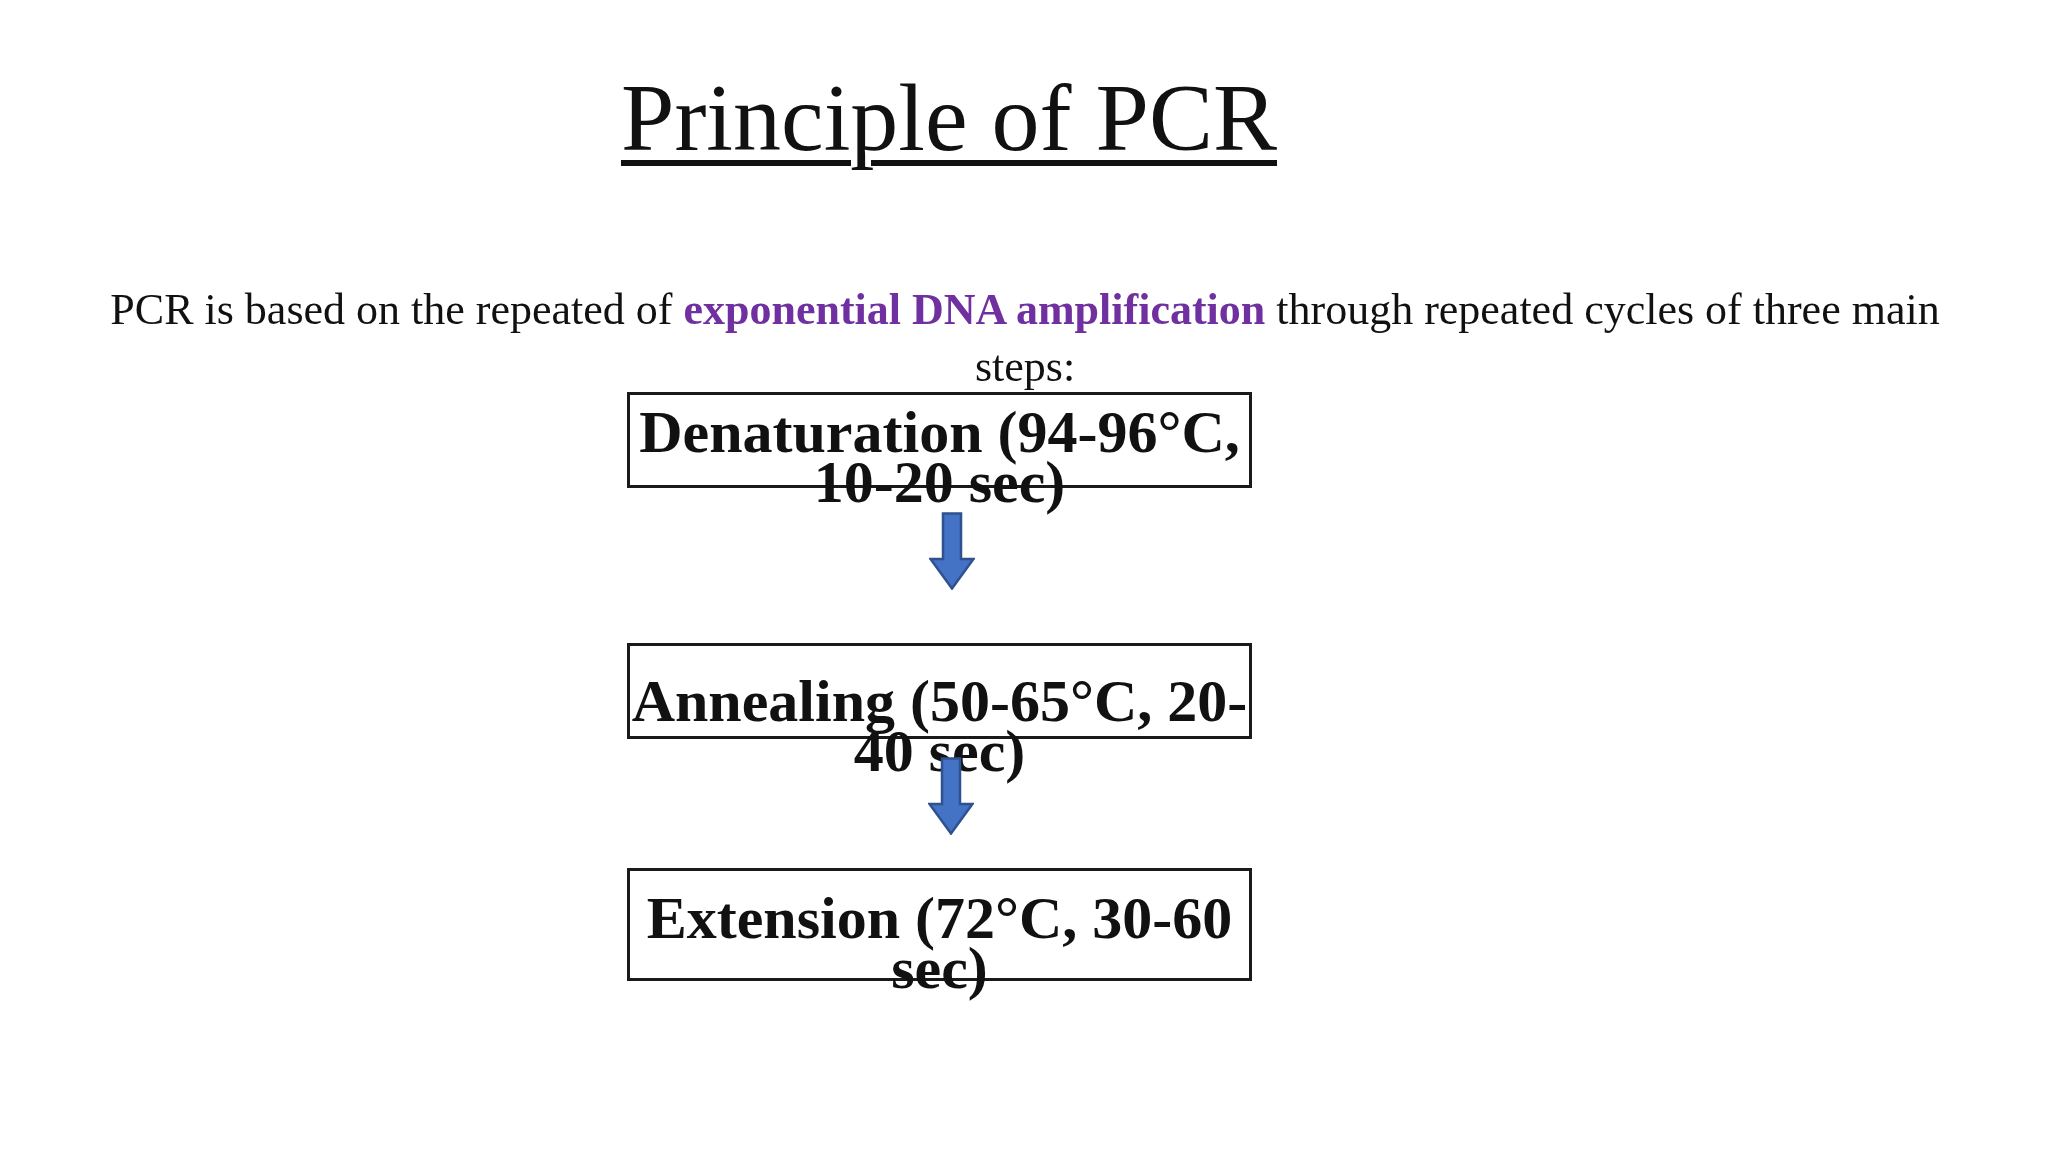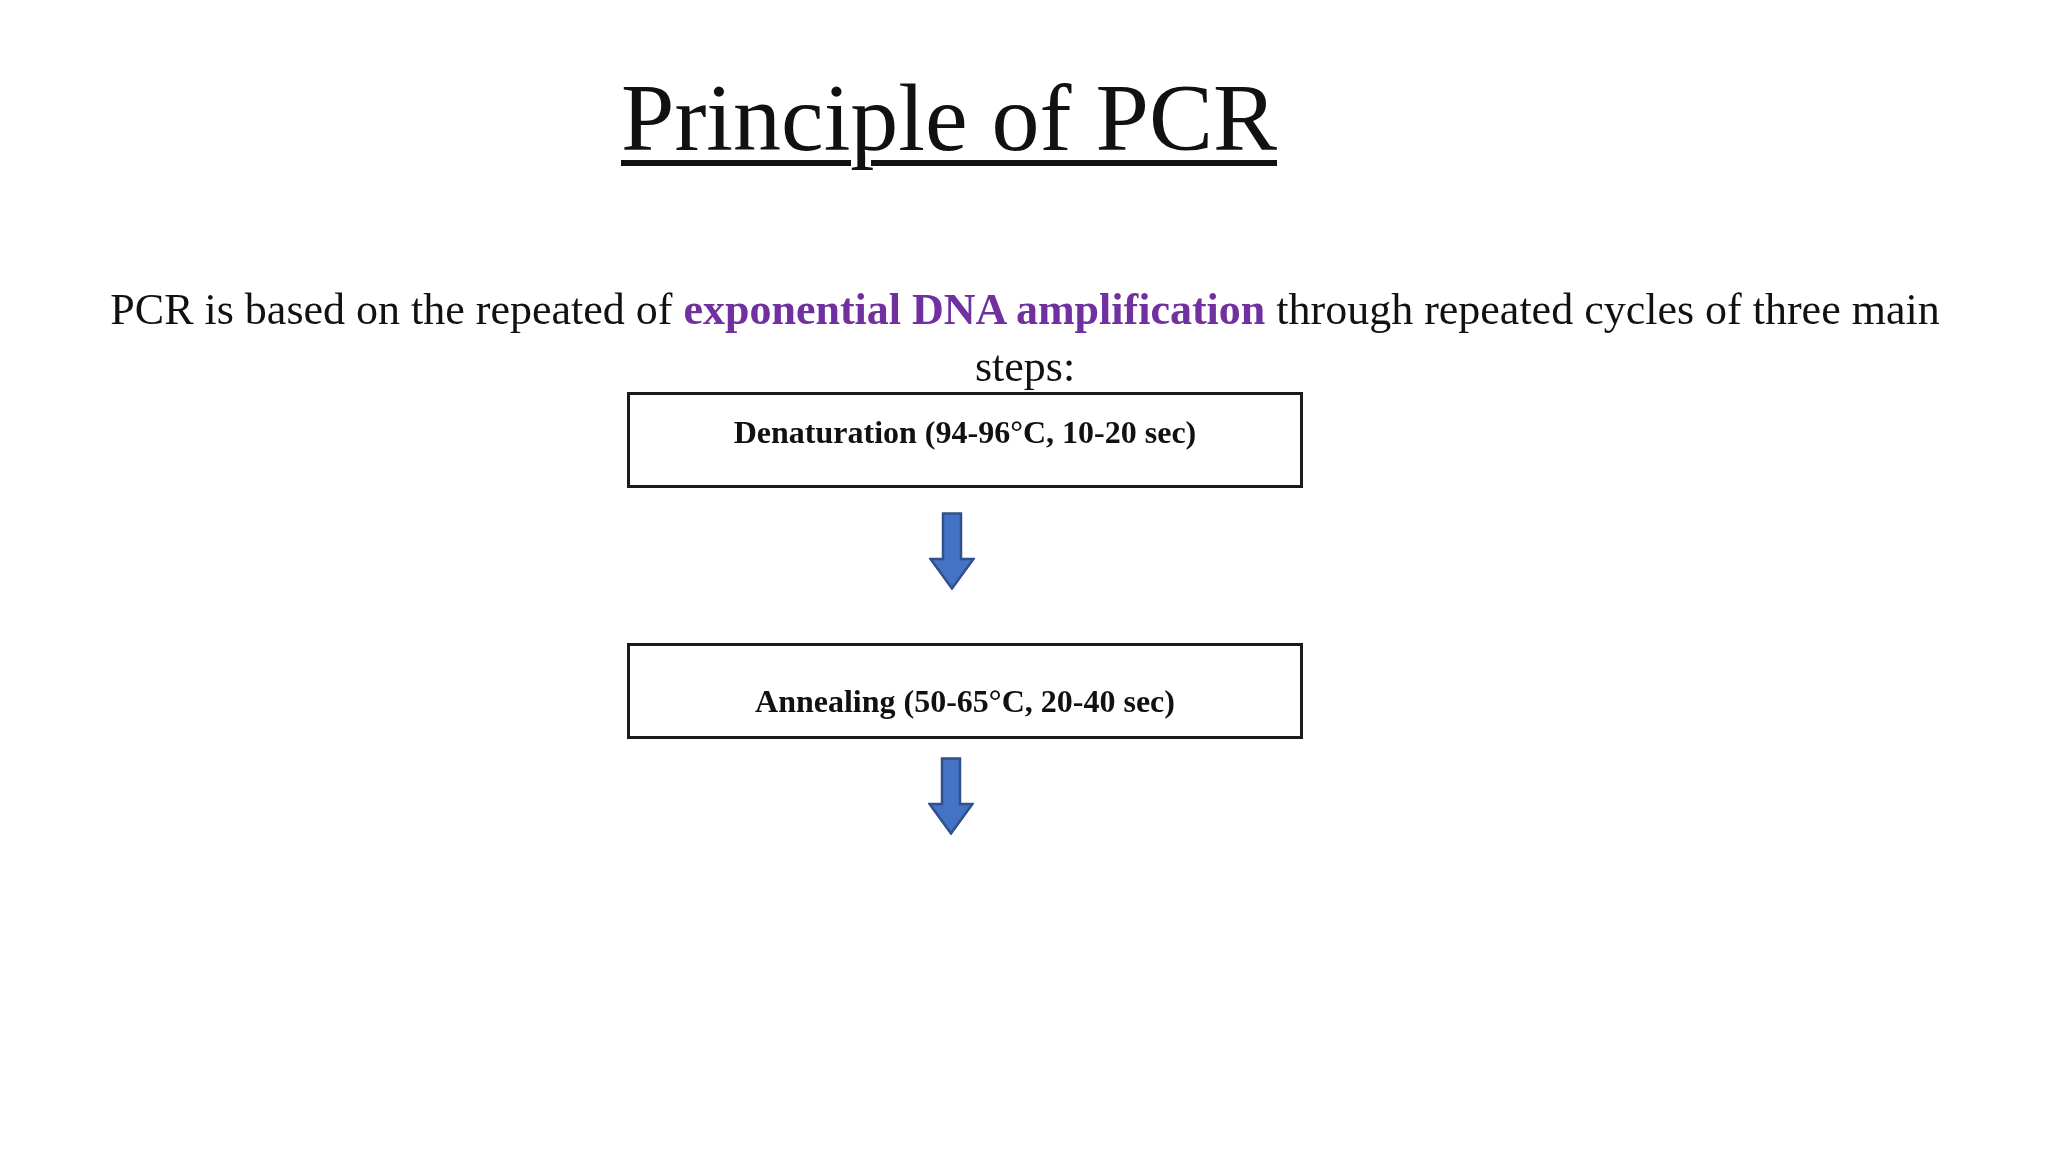--- a/index.html
+++ b/index.html
@@ -46,26 +46,26 @@
     color: var(--text);
   }
   .intro .highlight {
     color: var(--highlight-purple);
     font-weight: 700;
   }
   .flowchart { position: absolute; inset: 0; }
   .step-box {
     position: absolute;
     left: 627px;
-    width: 676px;
+    width: 625px;
     border: 3px solid var(--box-border);
     background: var(--bg);
     text-align: center;
     font-weight: 700;
-    font-size: 32px;
+    font-size: 60px;
     line-height: 50px;
   }
   .box-1 { top: 392px; height: 96px; padding-top: 12px; }
   .box-2 { top: 643px; height: 96px; padding-top: 30px; }
   .box-3 { top: 868px; height: 113px; padding-top: 22px; }
   .arrow {
     position: absolute;
     width: 46px;
     height: 78px;
   }
@@ -97,15 +97,18 @@
     <div class="step-box box-2">
       <span>Annealing (50-65°C, 20-40 sec)</span>
     </div>
 
     <div class="arrow arrow-2">
       <svg viewBox="0 0 46 78" xmlns="http://www.w3.org/2000/svg">
         <polygon points="14,1.5 32,1.5 32,47 44.5,47 23,76.5 1.5,47 14,47" fill="var(--arrow-fill)" stroke="var(--arrow-stroke)" stroke-width="2.5" stroke-linejoin="miter"></polygon>
       </svg>
     </div>
 
+    <div class="step-box box-3">
+      <span>Extension (72°C, 30-60 sec)</span>
+    </div>
 
   </div>
 </div>
 
 </body></html>

